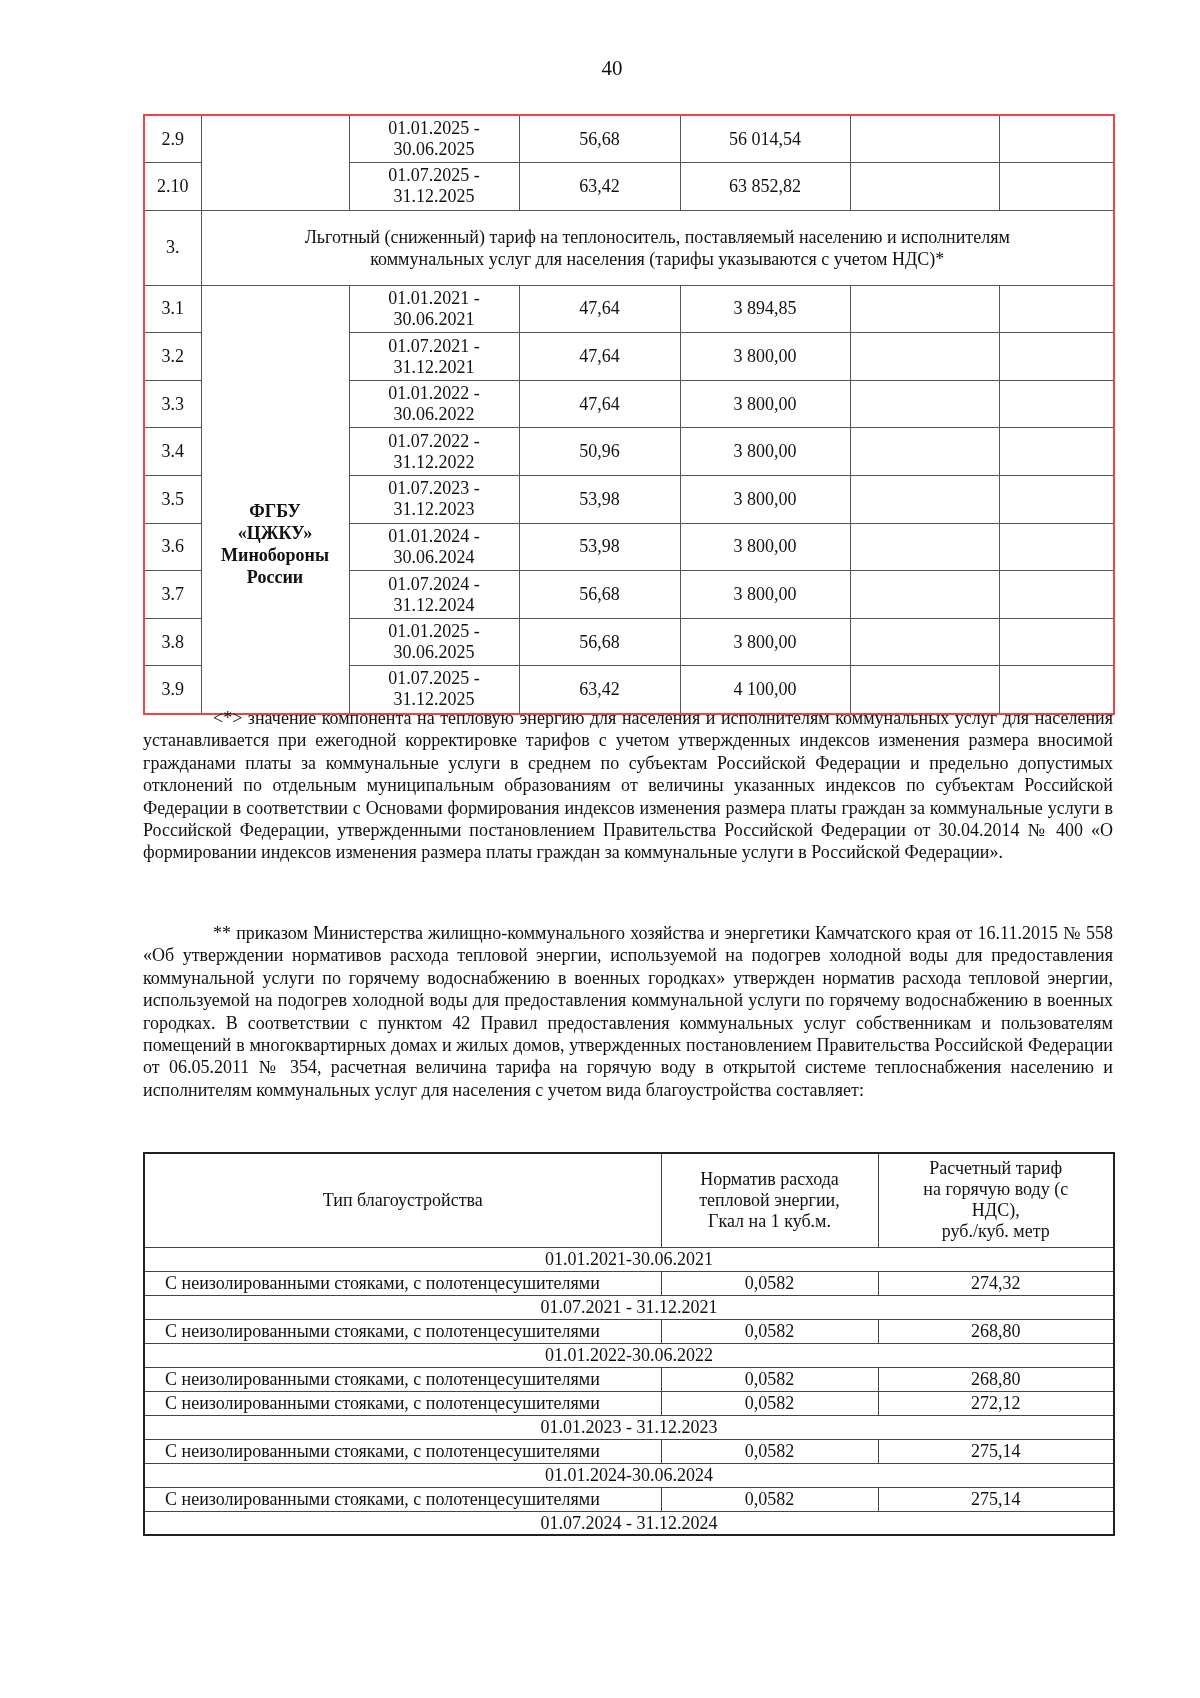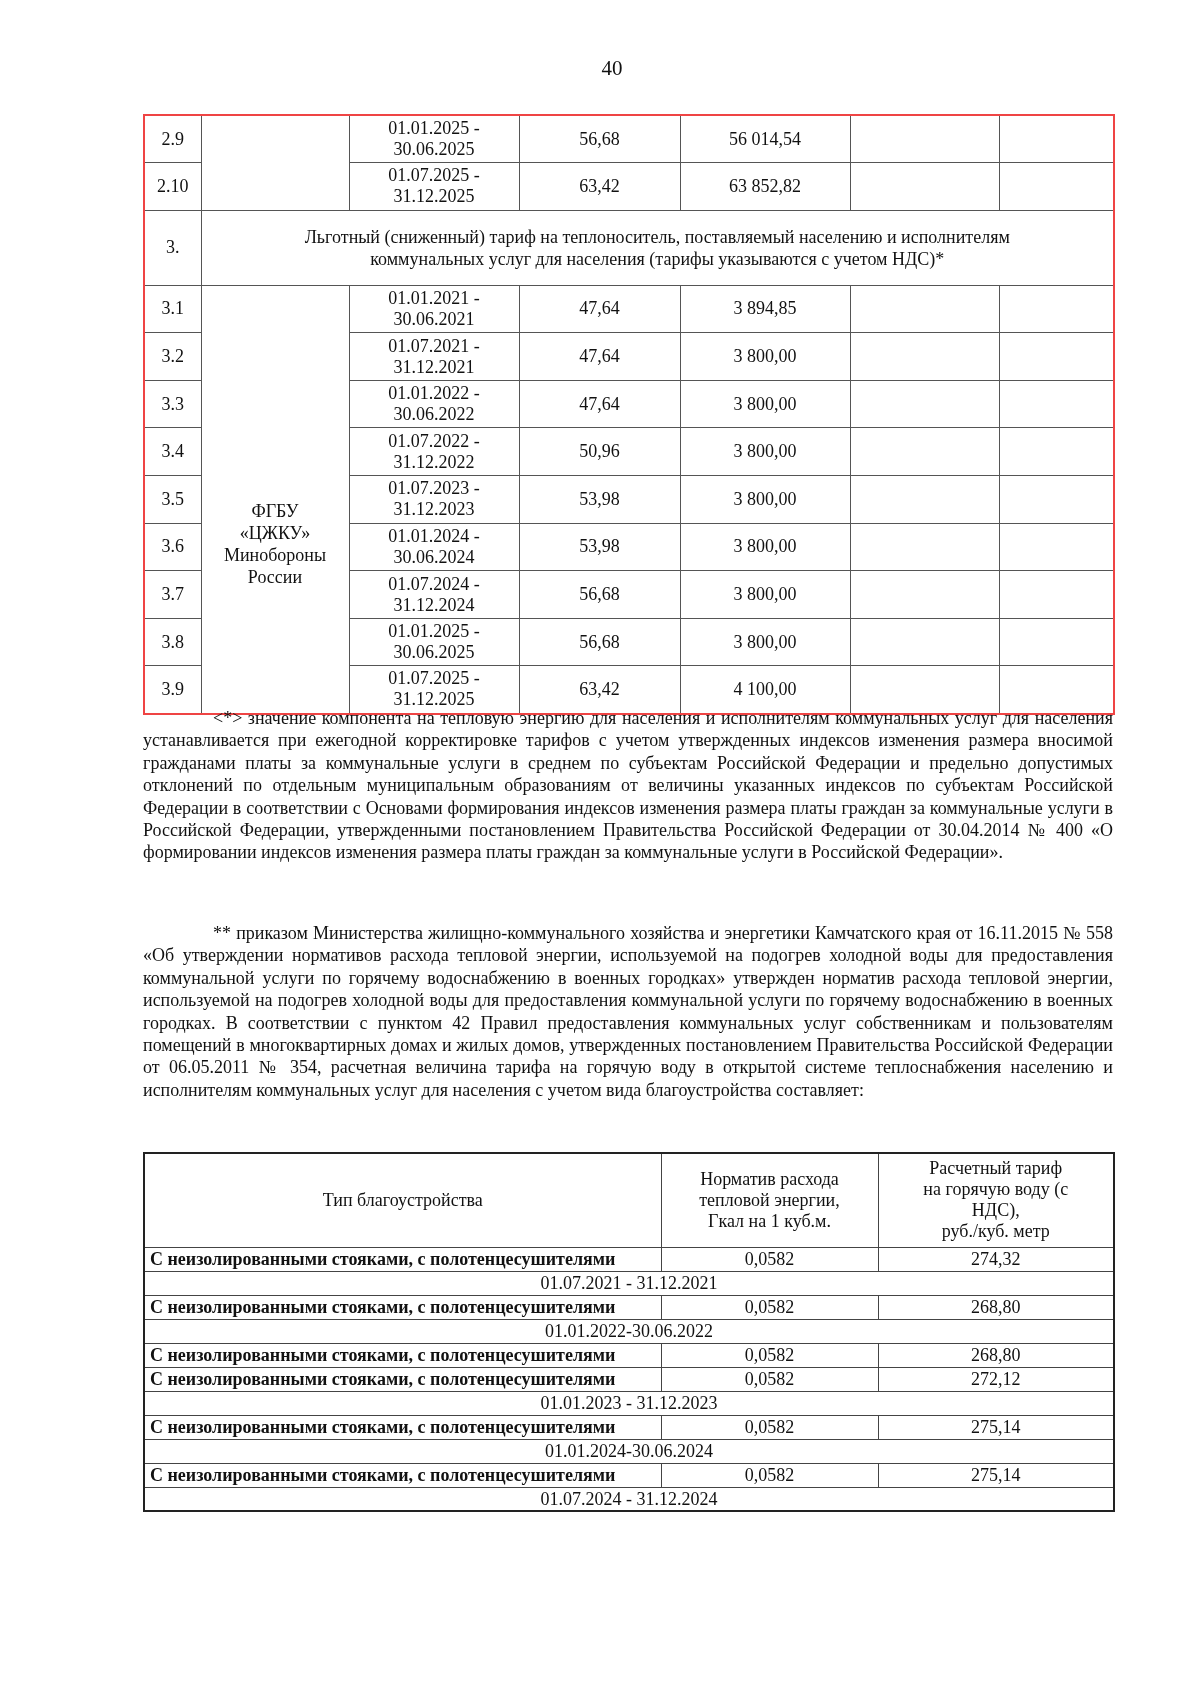--- a/index.html
+++ b/index.html
@@ -11,33 +11,33 @@
     position: absolute; top: 56px; left: 0; width: 1200px; text-align: center;
     font-size: 21px;
     margin-left: 12px;
   }
   table { border-collapse: collapse; position: absolute; table-layout: fixed; }
   td { padding: 0; text-align: center; vertical-align: middle; border: 1.5px solid #555; }
   #tbl1 { left: 143px; top: 114px; width: 970px; font-size: 18px; line-height: 21px; border: 2px solid #ef4444; }
   #tbl1 tr { height: 47.6px; }
   #tbl1 td.date { line-height: 21px; }
   #tbl1 td.sec-title { line-height: 22px; }
-  #tbl1 td.org { vertical-align: middle; line-height: 22px; }
+  #tbl1 td.org { vertical-align: middle; line-height: 22px; font-weight: bold; }
   .para {
     position: absolute; left: 143px; width: 970px; font-size: 18px; line-height: 22.4px;
     text-align: justify; text-indent: 70px;
   }
   #fn1 { top: 707px; }
   #fn2 { top: 922px; font-family: Liberation Serif, serif; }
   #tbl2 { left: 143px; top: 1152px; width: 970px; font-size: 18px; line-height: 20px; border: 2px solid #222; }
   #tbl2 td { border: 1.5px solid #444; }
   #tbl2 tr.head { height: 94px; }
   #tbl2 tr.period { height: 24px; }
   #tbl2 tr.row { height: 24px; }
-  #tbl2 td.type { text-align: left; padding-left: 5px; white-space: nowrap; font-weight: bold; }
+  #tbl2 td.type { text-align: left; padding-left: 20px; white-space: nowrap; }
   #tbl2 td.hdr { line-height: 21px; }
 </style>
 </head>
 <body>
 
 <div class="page-number">40</div>
 
 <table id="tbl1">
   <colgroup>
     <col style="width:57px">
@@ -165,20 +165,23 @@
   <tbody>
     <tr class="head">
       <td class="hdr">Тип благоустройства</td>
       <td class="hdr">
         <span>Норматив расхода</span><br><span>тепловой энергии,</span><br><span>Гкал на 1 куб.м.</span>
       </td>
       <td class="hdr">
         <span>Расчетный тариф</span><br><span>на горячую воду (с</span><br><span>НДС),</span><br><span>руб./куб. метр</span>
       </td>
     </tr>
+    <tr class="period">
+        <td colspan="3">01.01.2021-30.06.2021</td>
+      </tr>
     <tr class="row">
       <td class="type">С неизолированными стояками, с полотенцесушителями</td>
       <td>0,0582</td>
       <td>274,32</td>
     </tr>
     <tr class="period">
         <td colspan="3">01.07.2021 - 31.12.2021</td>
       </tr>
     <tr class="row">
       <td class="type">С неизолированными стояками, с полотенцесушителями</td>

